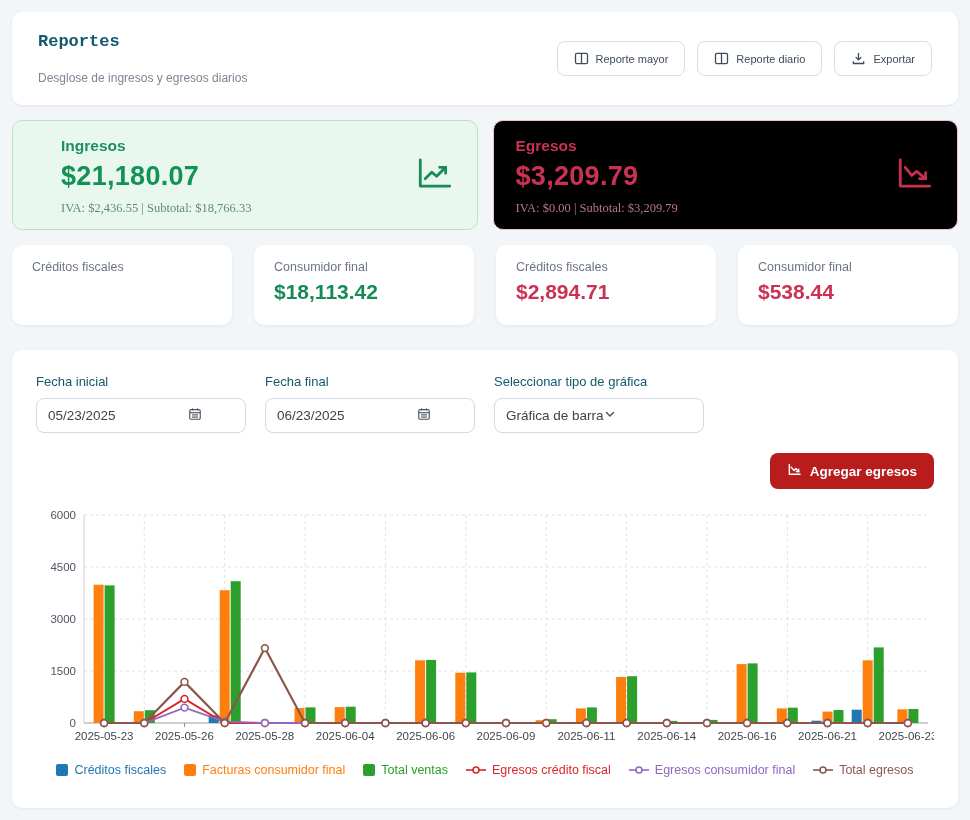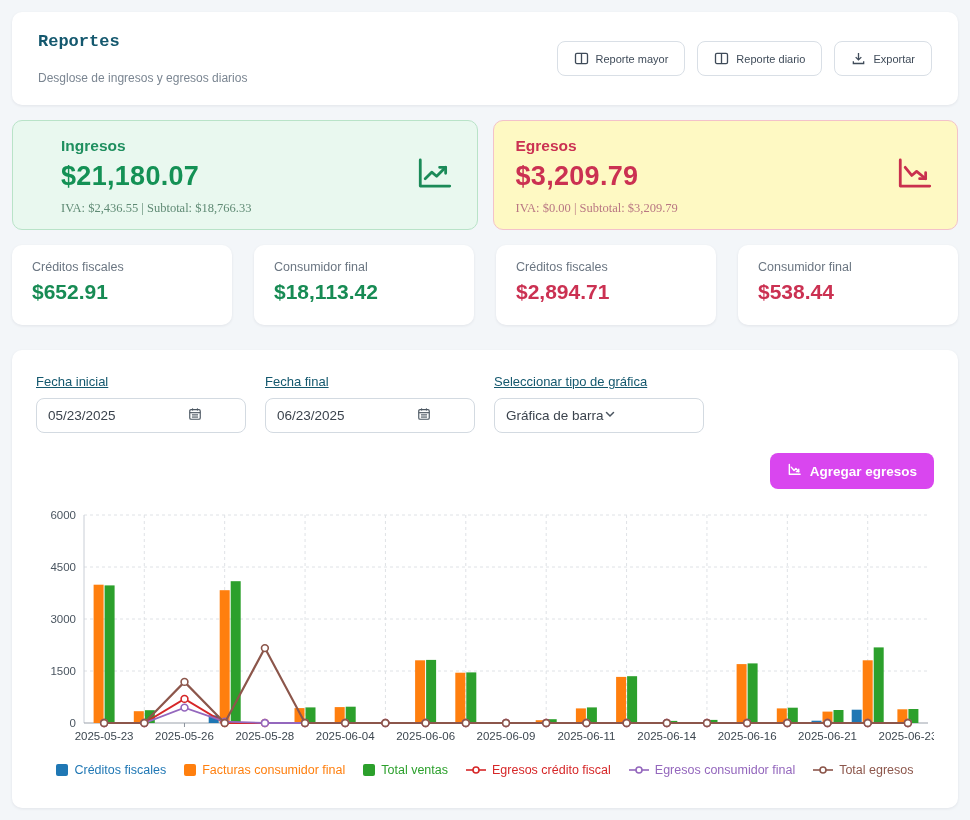--- a/index.html
+++ b/index.html
@@ -29,55 +29,55 @@
     display:inline-flex; align-items:center; gap:7px;
     background:#fff; border:1px solid #d9dfe6; border-radius:8px;
     padding:9px 16px; font-size:11px; color:#3f4b59; cursor:pointer;
     font-family:"Liberation Sans", sans-serif;
   }
   .btn svg { display:block; }
   
   .totals-row { display:grid; grid-template-columns:1fr 1fr; gap:15px; margin-bottom:15px; }
   .total-card { border-radius:10px; padding:16px 22px; height:110px; position:relative; border:1px solid transparent; }
   .total-card.green { background:#e9f8ef; border-color:#b9e3c8;padding-left:48px; }
-  .total-card.red   { background:#fef9c3; border-color:#f3c2ca; }
+  .total-card.red   { background:#000000; border-color:#f3c2ca; }
   .total-card .t-title { font-size:15.5px; font-weight:700; margin-bottom:6px; }
   .total-card .t-amount { font-size:27px; font-weight:800; letter-spacing:.3px; margin-bottom:9px; }
   .total-card .t-sub { font-size:12.5px;font-family:Liberation Serif, serif; }
   .green .t-title { color:#1f8f5f; }
   .green .t-amount { color:#149155; }
   .green .t-sub { color:#5f8a74; }
   .red .t-title { color:#cb3152; }
   .red .t-amount { color:#cb3152; }
   .red .t-sub { color:#b97783; }
   .t-icon { position:absolute; right:22px; top:34px; }
   
   .minis-row { display:grid; grid-template-columns:repeat(4,1fr); gap:22px; margin-bottom:25px; }
   .mini-card { height:80px; padding:15px 20px; }
   .mini-label { font-size:12.5px; color:#6b7682; margin-bottom:6px; }
   .mini-value { font-size:21px; font-weight:800; }
   .mini-value.green { color:#178b54; }
   .mini-value.red { color:#cb3152; }
   
   .main-card { height:458px; padding:24px 24px 12px; }
   .filters { display:grid; grid-template-columns:210px 210px 210px 210px; gap:19px; margin-bottom:20px; }
-  .field-label { color:#14586e; font-size:13px; margin-bottom:9px; display:block;text-decoration:underline; }
+  .field-label { color:#14586e; font-size:13px; margin-bottom:9px; display:block; }
   .field-box {
     height:35px; border:1px solid #d3dae1; border-radius:8px; background:#fff;
     display:flex; align-items:center; justify-content:flex-start;
     padding:0 11px; font-size:13.5px; color:#3b434d; cursor:pointer;
   }
   .field-box input {
     border:none; outline:none; width:140px; font-size:13.5px; color:#3b434d;
     font-family:"Liberation Sans", sans-serif; background:transparent;
   }
   .action-row { display:flex; justify-content:flex-end; margin-bottom:16px; }
   .btn-dark {
     display:inline-flex; align-items:center; gap:8px;
-    background:#d946ef; color:#fff; border:none; border-radius:8px;
+    background:#b91c1c; color:#fff; border:none; border-radius:8px;
     padding:9px 17px; font-size:13.5px; font-weight:600; cursor:pointer;
     font-family:"Liberation Sans", sans-serif;
   }
   
   .chart-wrap { width:898px; }
   .chart-wrap svg text.ytick { font-size:11.5px; fill:#4a5560; font-family:"Liberation Sans",sans-serif; }
   .chart-wrap svg text.xtick { font-size:11.5px; fill:#3d4750; font-family:"Liberation Sans",sans-serif; }
   .legend { display:flex; justify-content:center; align-items:center; gap:18px; margin-top:2px; }
   .legend-item { display:inline-flex; align-items:center; gap:6px; font-size:12.5px; cursor:pointer; }
   .legend-item .sw { width:12px; height:12px; border-radius:2px; display:inline-block; }
@@ -144,21 +144,20 @@
           <path d="M6 7.5 L10 12.5 L13 10 L18.5 14.5"></path>
           <path d="M18.5 10.8 V14.5 H14.8"></path>
       </svg>
     </span>
   </div>
 </div>
 
 <div class="minis-row">
   <div class="card mini-card">
     <div class="mini-label">Créditos fiscales</div>
-    <div class="mini-value green">$652.91</div>
   </div>
   <div class="card mini-card">
     <div class="mini-label">Consumidor final</div>
     <div class="mini-value green">$18,113.42</div>
   </div>
   <div class="card mini-card">
     <div class="mini-label">Créditos fiscales</div>
     <div class="mini-value red">$2,894.71</div>
   </div>
   <div class="card mini-card">

